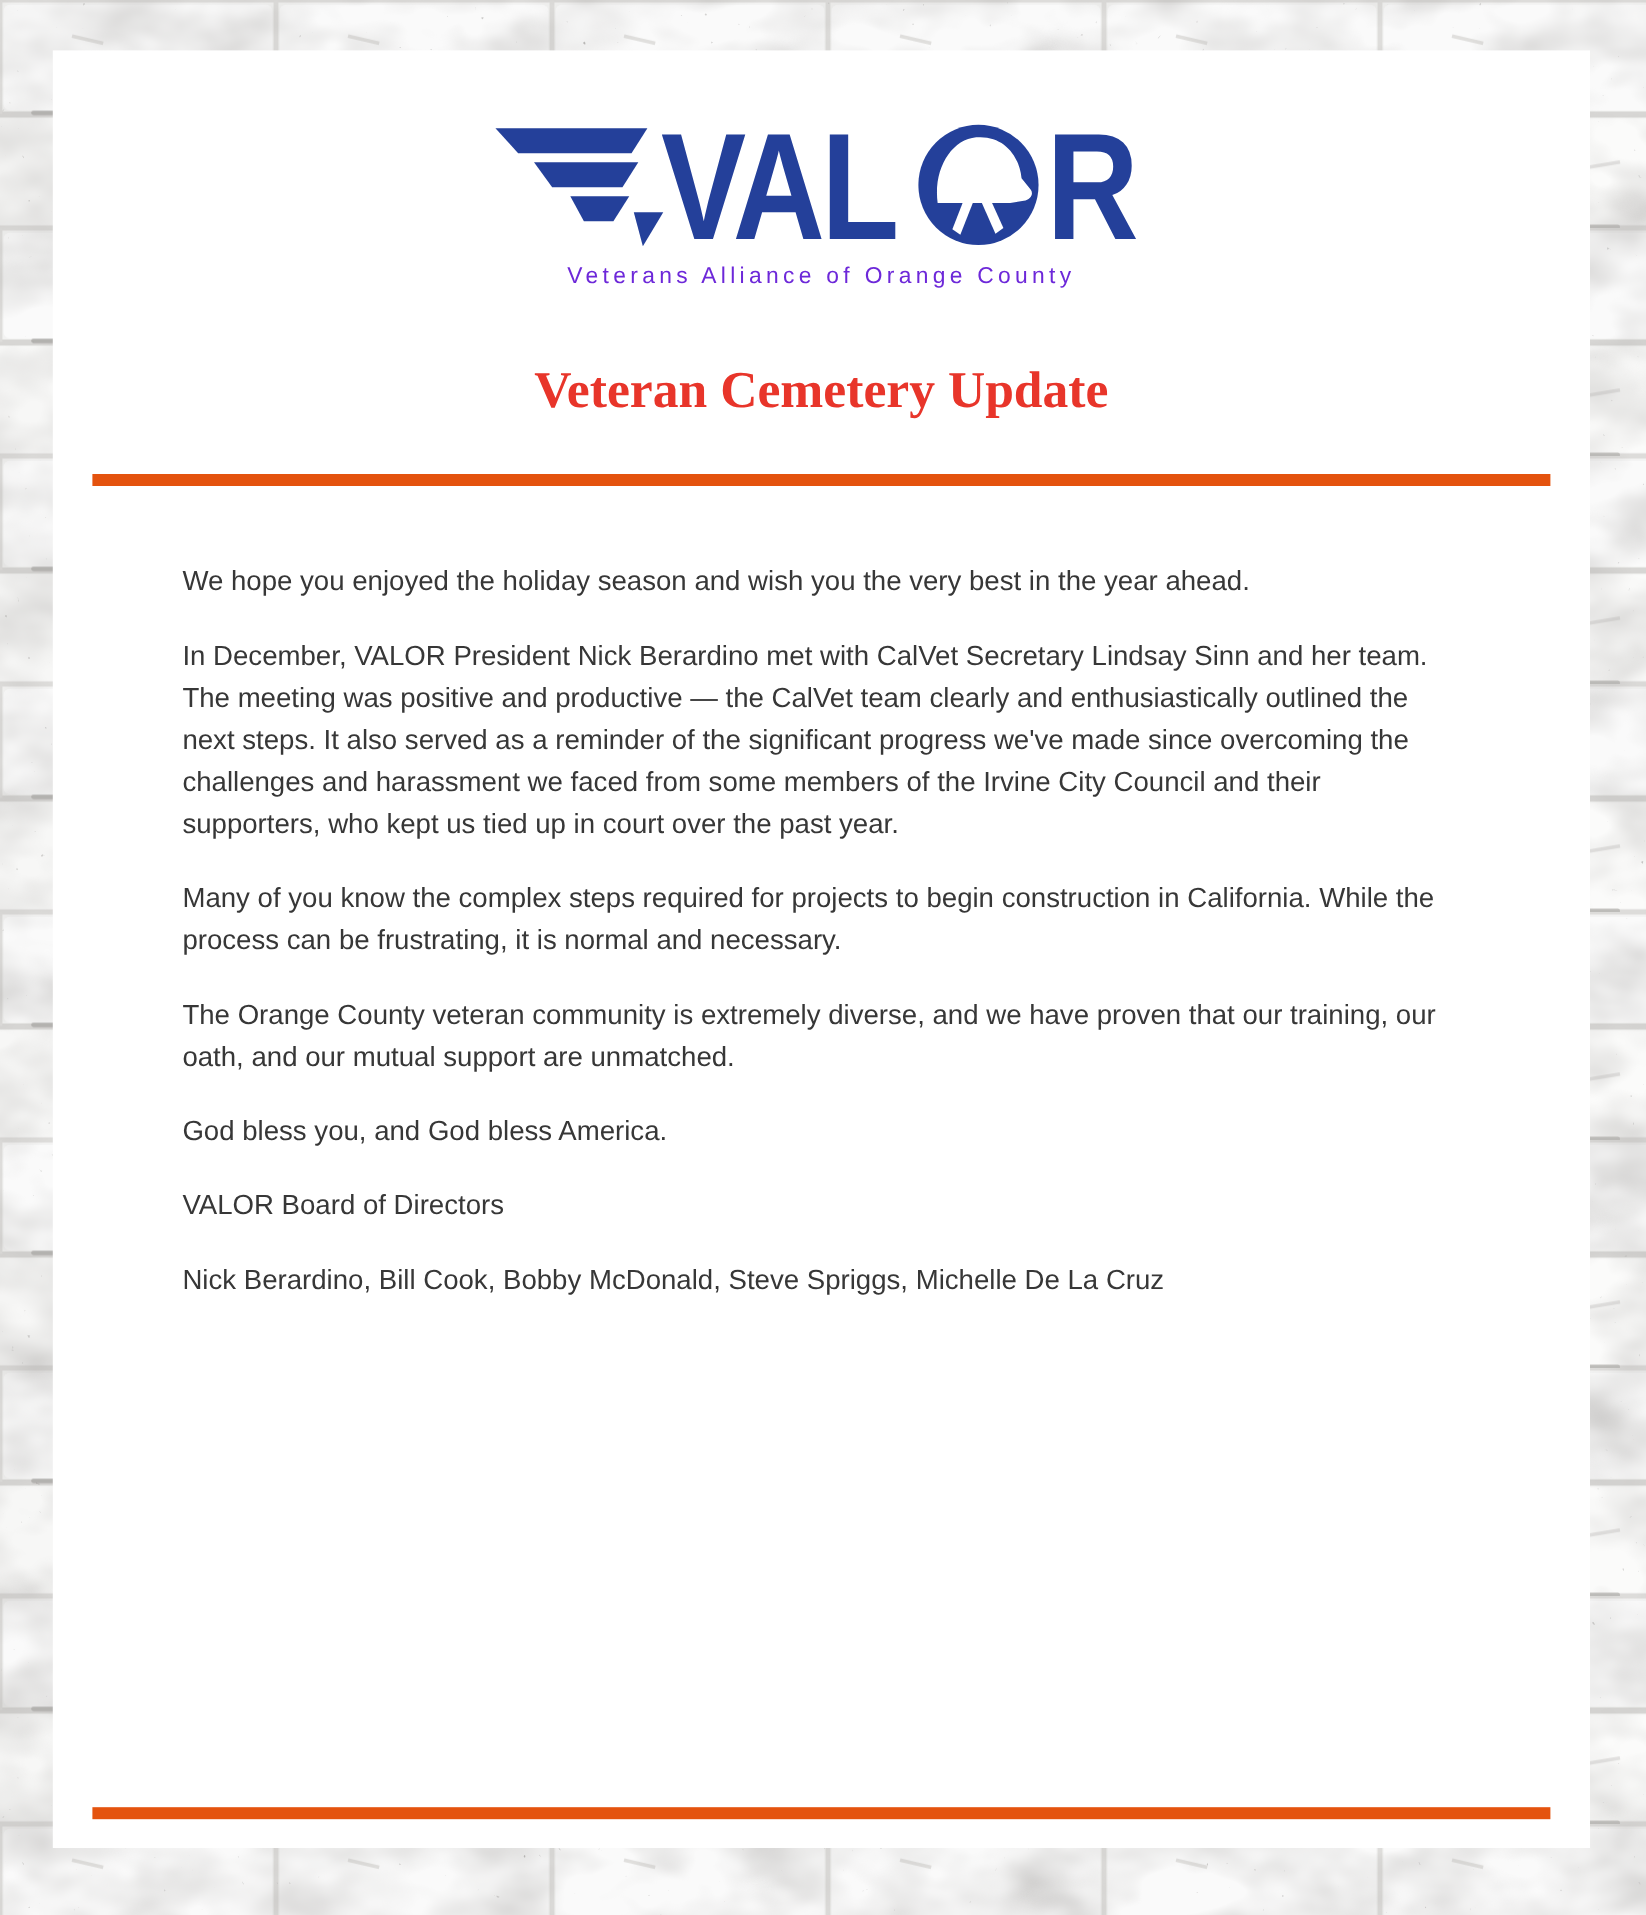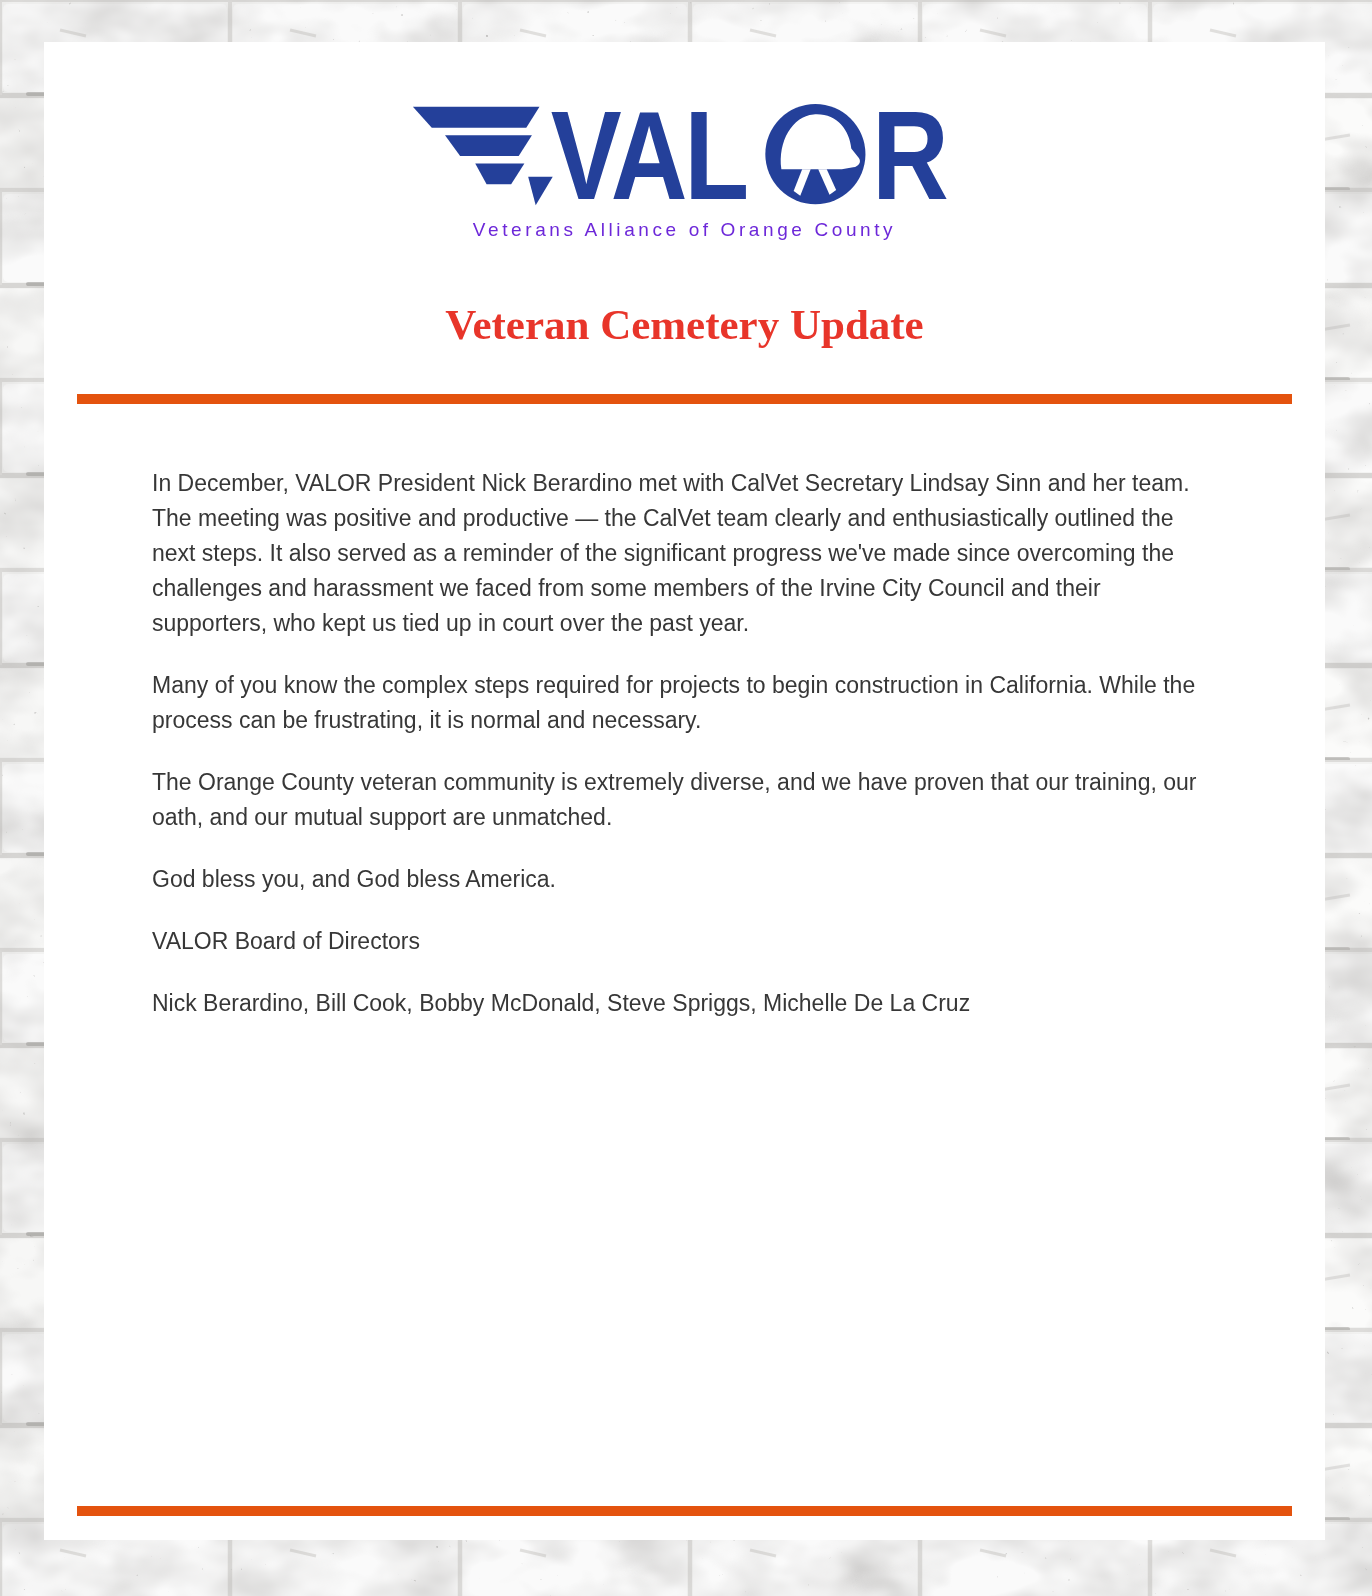--- a/index.html
+++ b/index.html
@@ -135,20 +135,21 @@
     </svg>
   </div>
 
   <div class="tagline">Veterans Alliance of Orange County</div>
 
   <div class="page-title">Veteran Cemetery Update</div>
 
   <div class="rule-top"></div>
 
   <div class="content">
+      <p>We hope you enjoyed the holiday season and wish you the very best in the year ahead.</p>
       <p>In December, VALOR President Nick Berardino met with CalVet Secretary Lindsay Sinn and her team. The meeting was positive and productive — the CalVet team clearly and enthusiastically outlined the next steps. It also served as a reminder of the significant progress we've made since overcoming the challenges and harassment we faced from some members of the Irvine City Council and their supporters, who kept us tied up in court over the past year.</p>
       <p>Many of you know the complex steps required for projects to begin construction in California. While the process can be frustrating, it is normal and necessary.</p>
       <p>The Orange County veteran community is extremely diverse, and we have proven that our training, our oath, and our mutual support are unmatched.</p>
       <p>God bless you, and God bless America.</p>
       <p>VALOR Board of Directors</p>
       <p>Nick Berardino, Bill Cook, Bobby McDonald, Steve Spriggs, Michelle De La Cruz</p>
     </div>
 
   <div class="rule-bottom"></div>
 

